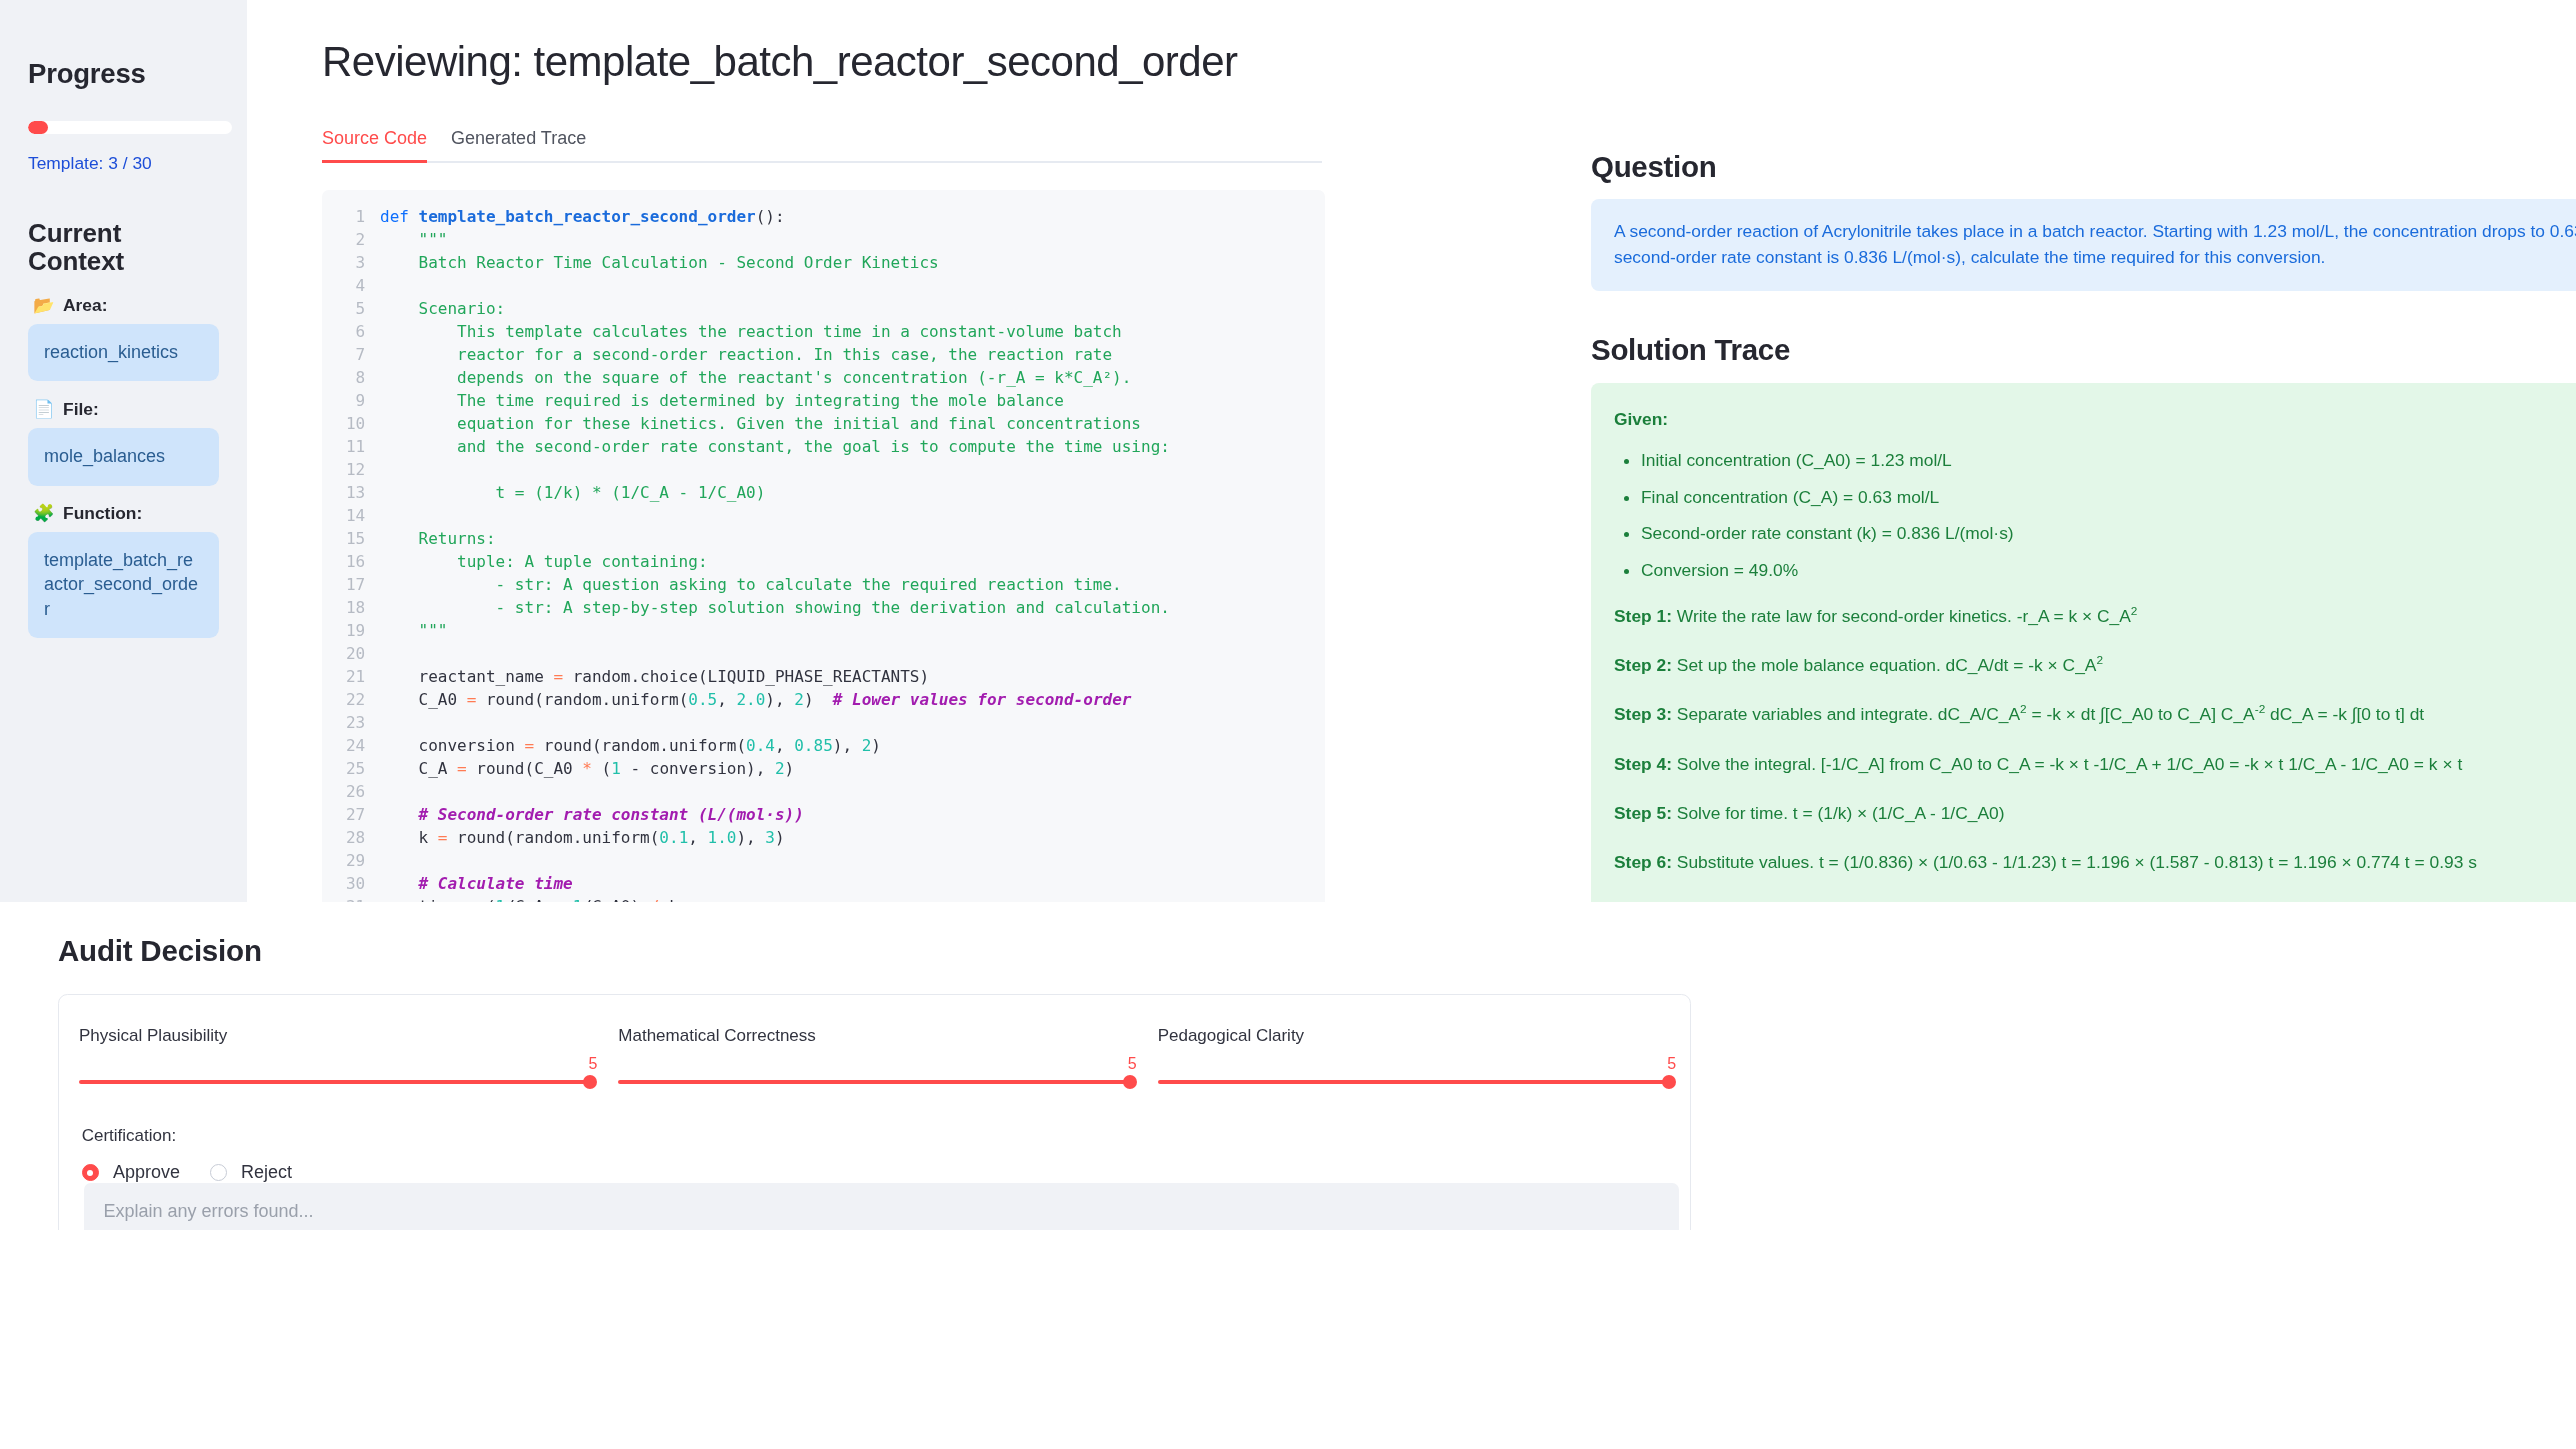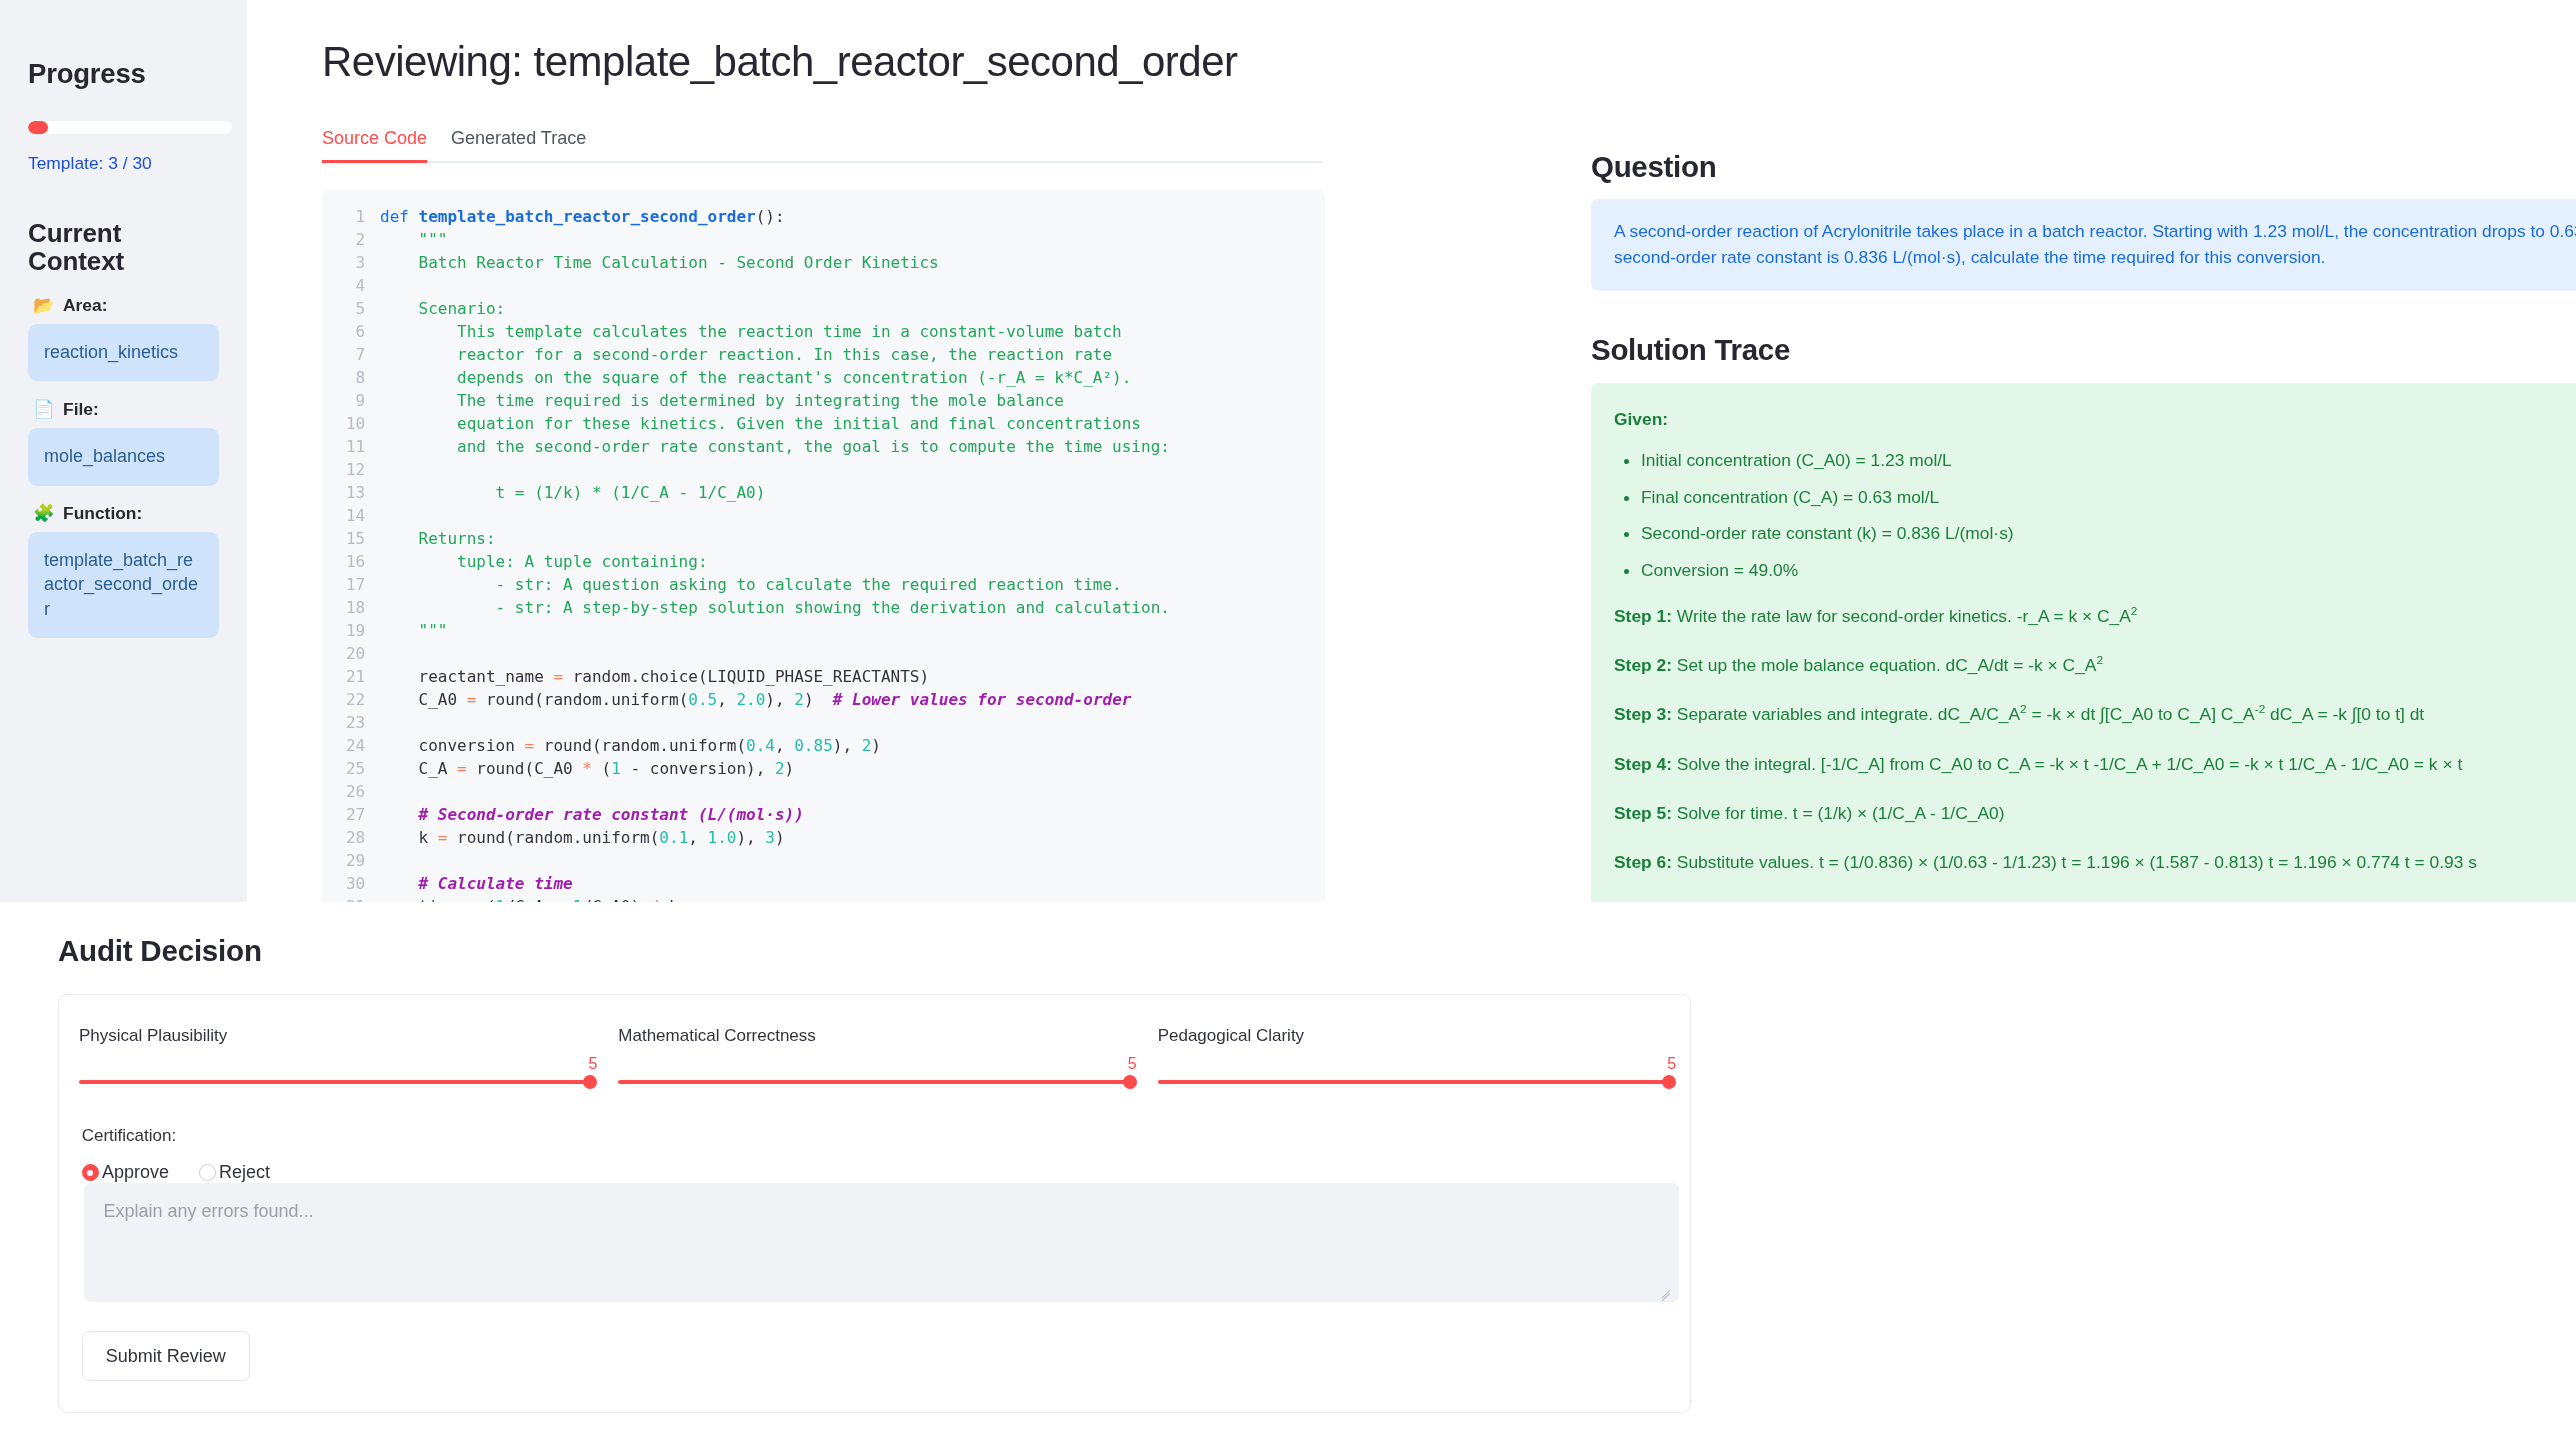--- a/index.html
+++ b/index.html
@@ -3,21 +3,21 @@
 <meta charset="utf-8">
 <style>
   * { box-sizing: border-box; }
   html, body {
     margin: 0; padding: 0;
     width: 2576px; height: 1449px;
     background: #ffffff;
     font-family: "Liberation Sans", sans-serif;
     -webkit-font-smoothing: antialiased;
   }
-  .app { position: relative; width: 2576px; height: 1449px; overflow: hidden; }
+  .app { position: relative; width: 2576px; height: 1230px; overflow: hidden; }
 
   
   .sidebar {
     position: absolute; left: 0; top: 0;
     width: 247px; height: 902px;
     background: #f0f2f6;
     padding: 59px 28px 0 28px;
   }
   .sb-h2 {
     font-size: 27.5px; font-weight: 700; color: #262730;
@@ -144,21 +144,21 @@
     position: relative; margin-top: 34px;
     height: 4.7px; background: #ff4b4b; border-radius: 2.7px;
   }
   .slider-thumb {
     position: absolute; right: -6px; top: -4.7px;
     width: 14px; height: 14px; border-radius: 50%;
     background: #ff4b4b;
   }
   .cert-label { font-size: 17px; color: #31333f; margin: 42px 0 16px 2.7px; }
   .radio-row { display: flex; align-items: center; gap: 29.5px; margin-left: 2.7px; }
-  .radio-item { display: flex; align-items: center; gap: 3px; cursor: pointer; }
+  .radio-item { display: flex; align-items: center; gap: 14px; cursor: pointer; }
   .radio-dot {
     width: 17.4px; height: 17.4px; border-radius: 50%;
     border: 1.3px solid #c7ccd6; background: #fff;
     display: flex; align-items: center; justify-content: center;
   }
   .radio-dot.on { background: #ff4b4b; border-color: #ff4b4b; }
   .radio-dot.on::after {
     content: ""; width: 6px; height: 6px; border-radius: 50%; background: #fff;
   }
   .radio-text { font-size: 18px; color: #31333f; }

